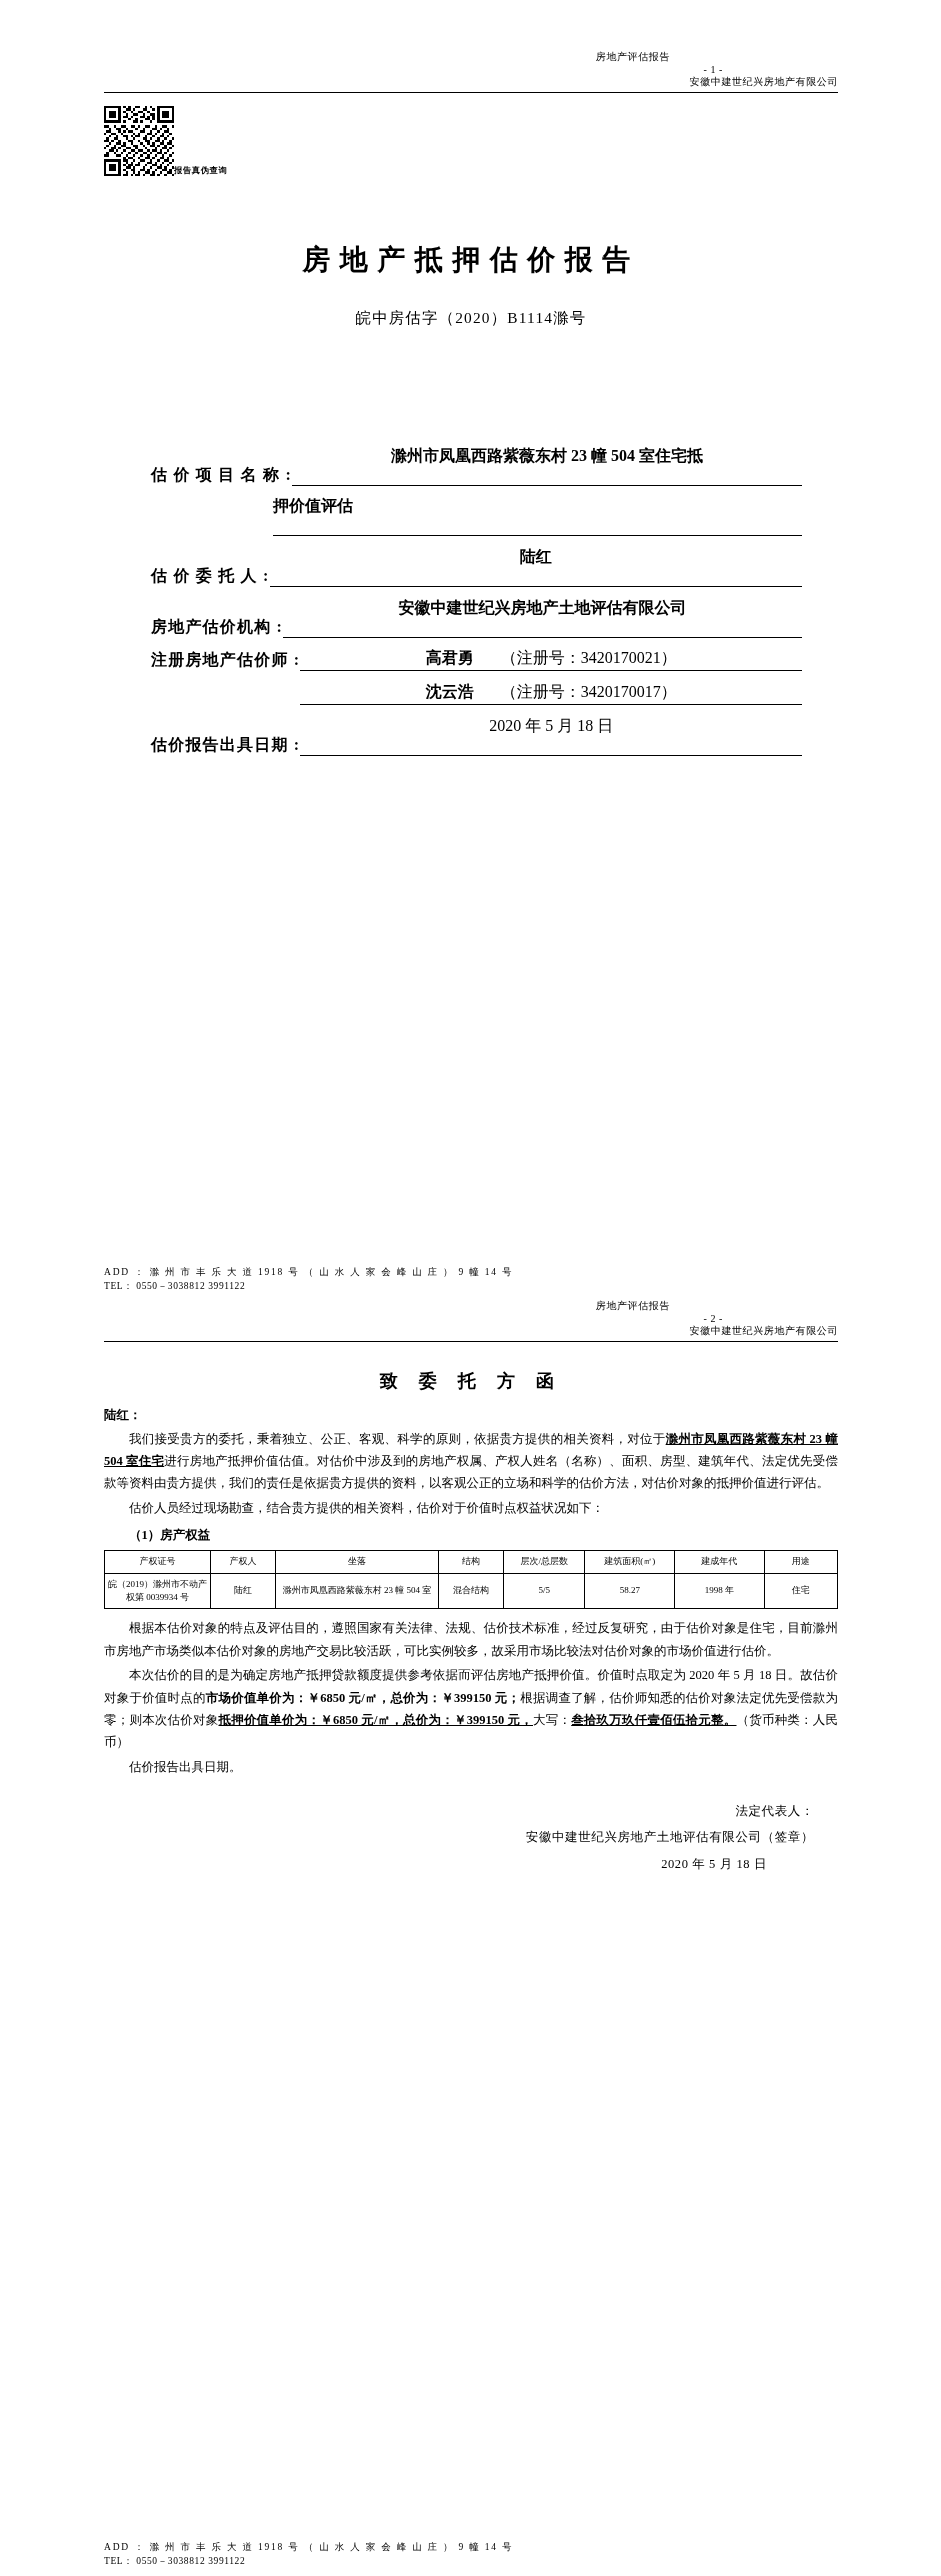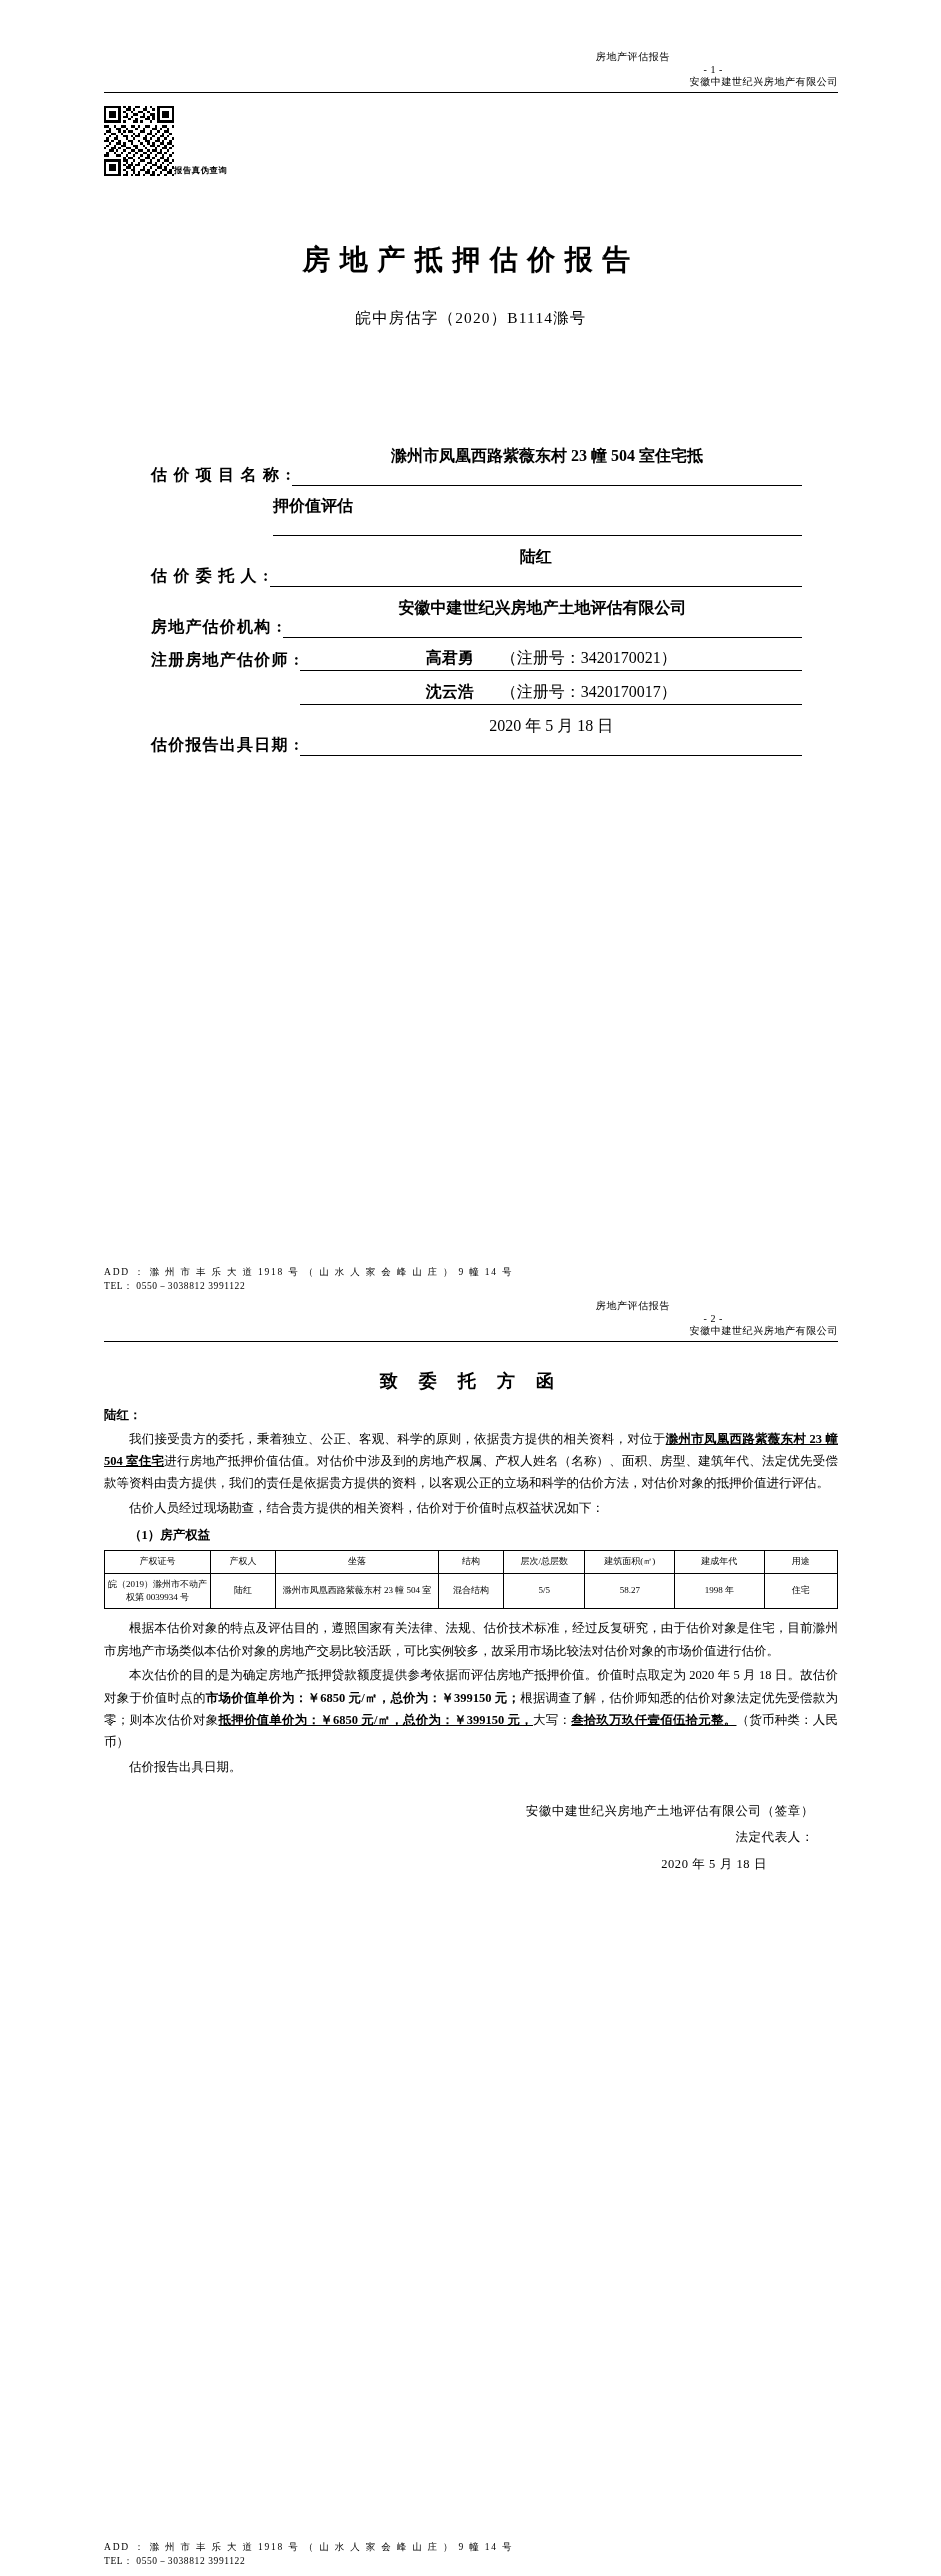--- a/index.html
+++ b/index.html
@@ -529,22 +529,22 @@
 
   <p class="body">根据本估价对象的特点及评估目的，遵照国家有关法律、法规、估价技术标准，经过反复研究，由于估价对象是住宅，目前滁州市房地产市场类似本估价对象的房地产交易比较活跃，可比实例较多，故采用市场比较法对估价对象的市场价值进行估价。</p>
 
   <p class="body">
     <span>本次估价的目的是为确定房地产抵押贷款额度提供参考依据而评估房地产抵押价值。价值时点取定为 2020 年 5 月 18 日。故估价对象于价值时点的</span><span class="b">市场价值单价为：￥6850 元/㎡，总价为：￥399150 元；</span><span>根据调查了解，估价师知悉的估价对象法定优先受偿款为零；则本次估价对象</span><span class="b u">抵押价值单价为：￥6850 元/㎡，总价为：￥399150 元，</span><span>大写：</span><span class="b u">叁拾玖万玖仟壹佰伍拾元整。</span><span>（货币种类：人民币）</span>
   </p>
 
   <p class="body">估价报告出具日期。</p>
 
   <div class="sign-block">
+    <div>法定代表人：</div>
     <div>安徽中建世纪兴房地产土地评估有限公司（签章）</div>
-    <div>法定代表人：</div>
     <div class="sign-date">2020 年 5 月 18 日</div>
   </div>
 
   <div class="footer">
     <div class="addr">ADD ： 滁 州 市 丰 乐 大 道 1918 号 （ 山 水 人 家 会 峰 山 庄 ） 9 幢 14 号</div>
     <div class="tel">TEL： 0550－3038812 3991122</div>
   </div>
 </div>
 
 

